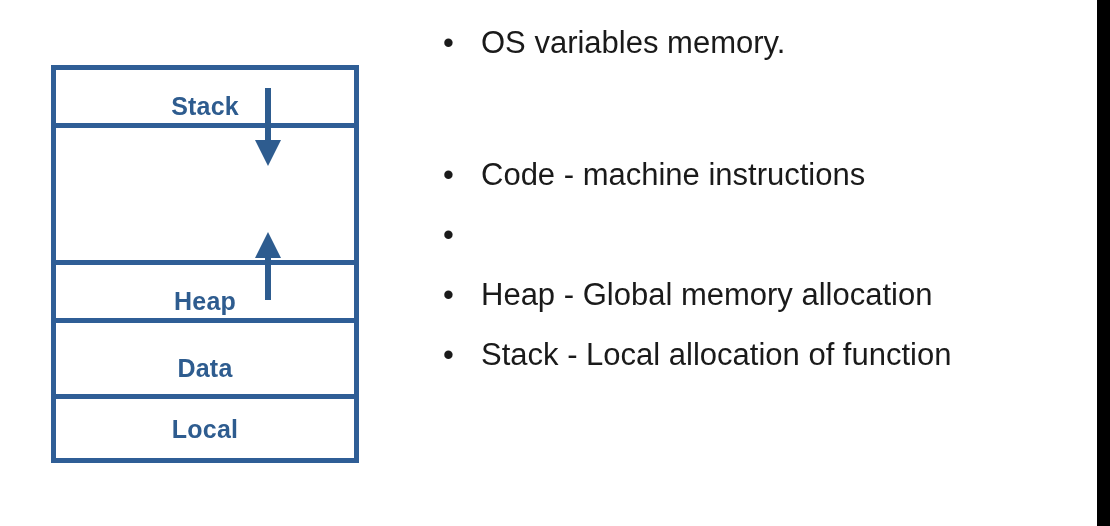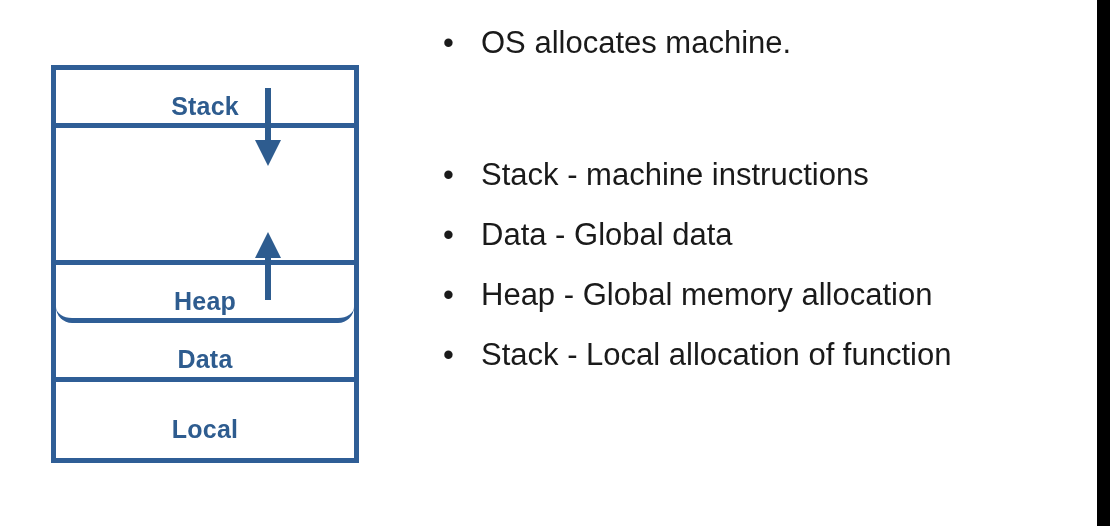--- a/index.html
+++ b/index.html
@@ -51,22 +51,22 @@
     font-weight: bold;
     color: #2E5C8F;
     letter-spacing: 0.2px;
     line-height: 1;
     white-space: nowrap;
     margin-top: 19px;
   }
   
   #row-stack { top: 0px;   height: 58px; border-bottom: 5px solid #2F5E96; }
   #row-free  { top: 58px;  height: 137px; border-bottom: 5px solid #2F5E96; }
-  #row-heap  { top: 195px; height: 58px; border-bottom: 5px solid #2F5E96; border-radius: 16px; }
-  #row-data  { top: 253px; height: 59px; border-bottom: 5px solid #2F5E96; text-align: center; }
+  #row-heap  { top: 195px; height: 58px; border-bottom: 5px solid #2F5E96; }
+  #row-data  { top: 253px; height: 76px; border-bottom: 5px solid #2F5E96; text-align: center; }
   #row-code  { top: 312px; height: 76px; }
 
   
   #arrow-down, #arrow-up {
     position: absolute;
     pointer-events: none;
   }
   #arrow-down { left: 251px; top: 88px;  width: 34px; height: 80px; }
   #arrow-up   { left: 251px; top: 232px; width: 34px; height: 68px; }
 
@@ -139,31 +139,30 @@
 
   <svg id="arrow-up" viewBox="0 0 34 68">
     <polygon points="17,0 4,26 30,26" fill="#2E5C8F"></polygon>
     <rect x="14" y="22" width="6" height="46" fill="#2E5C8F"></rect>
   </svg>
 
   <div id="bullet-list">
 
     <div class="bullet-item" id="bullet-0">
       <span class="bullet-dot">•</span>
-      <span class="bullet-text">OS allocates machine.</span>
+      <span class="bullet-text">OS variables memory.</span>
     </div>
 
     <div class="bullet-item" id="bullet-1">
       <span class="bullet-dot">•</span>
-      <span class="bullet-text">Stack - machine instructions</span>
+      <span class="bullet-text">Code - machine instructions</span>
     </div>
 
     <div class="bullet-item" id="bullet-2">
       <span class="bullet-dot">•</span>
-      <span class="bullet-text">Data - Global data</span>
     </div>
 
     <div class="bullet-item" id="bullet-3">
       <span class="bullet-dot">•</span>
       <span class="bullet-text">Heap - Global memory allocation</span>
     </div>
 
     <div class="bullet-item" id="bullet-4">
       <span class="bullet-dot">•</span>
       <span class="bullet-text">Stack - Local allocation of function</span>

